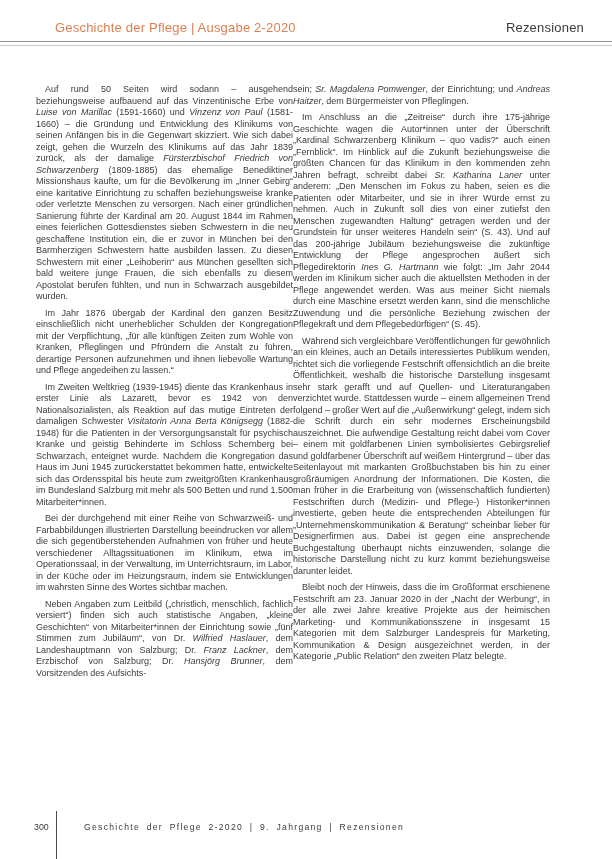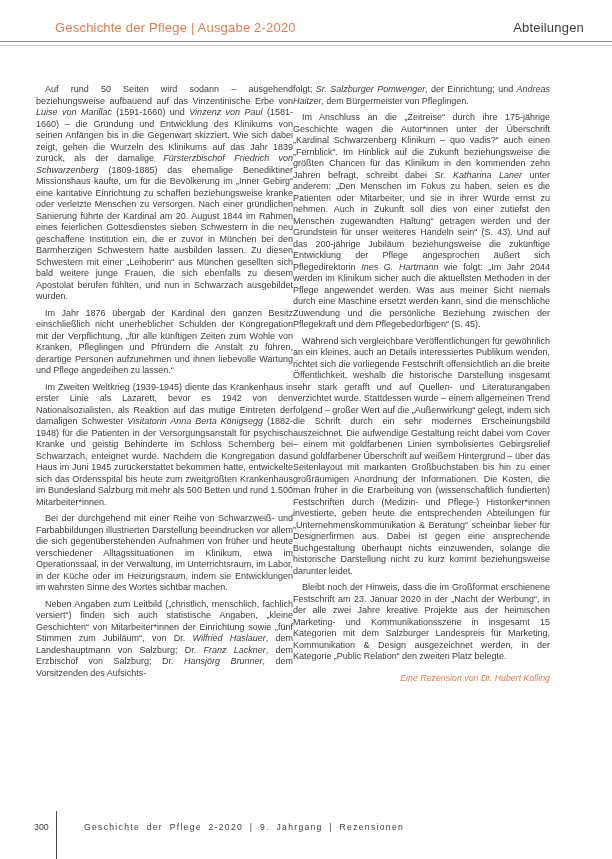--- a/index.html
+++ b/index.html
@@ -59,36 +59,35 @@
     position:absolute;left:72px;top:822px;
     font-size:8.6px;color:#3b3b3a;
     letter-spacing:1.3px;word-spacing:3px;margin-left:12px;
   }
 </style>
 </head>
 <body>
 
 <div class="hdr">
   <span class="journal">Geschichte der Pflege | Ausgabe 2-2020</span>
-  <span class="section">Abteilungen</span>
+  <span class="section">Rezensionen</span>
 </div>
 <div class="rule"></div>
 
 <div class="cols">
   <div class="col" id="col-left">
       <p class="para"><span>Auf rund 50 Seiten wird sodann – ausgehend beziehungsweise aufbauend auf das Vinzentinische Erbe von </span><span class="it">Luise von Marillac</span><span> (1591-1660) und </span><span class="it">Vinzenz von Paul</span><span> (1581-1660) – die Gründung und Entwicklung des Klinikums von seinen Anfängen bis in die Gegenwart skizziert. Wie sich dabei zeigt, gehen die Wurzeln des Klinikums auf das Jahr 1839 zurück, als der damalige </span><span class="it">Fürsterzbischof Friedrich von Schwarzenberg</span><span> (1809-1885) das ehemalige Benediktiner Missionshaus kaufte, um für die Bevölkerung im „Inner Gebirg“ eine karitative Einrichtung zu schaffen beziehungsweise kranke oder verletzte Menschen zu versorgen. Nach einer gründlichen Sanierung führte der Kardinal am 20. August 1844 im Rahmen eines feierlichen Gottesdienstes sieben Schwestern in die neu geschaffene Institution ein, die er zuvor in München bei den Barmherzigen Schwestern hatte ausbilden lassen. Zu diesen Schwestern mit einer „Leihoberin“ aus München gesellten sich bald weitere junge Frauen, die sich ebenfalls zu diesem Apostolat berufen fühlten, und nun in Schwarzach ausgebildet wurden.</span></p>
       <p class="para"><span>Im Jahr 1876 übergab der Kardinal den ganzen Besitz einschließlich nicht unerheblicher Schulden der Kongregation mit der Verpflichtung, „für alle künftigen Zeiten zum Wohle von Kranken, Pfleglingen und Pfründern die Anstalt zu führen, derartige Personen aufzunehmen und ihnen liebevolle Wartung und Pflege angedeihen zu lassen.“</span></p>
       <p class="para"><span>Im Zweiten Weltkrieg (1939-1945) diente das Krankenhaus in erster Linie als Lazarett, bevor es 1942 von den Nationalsozialisten, als Reaktion auf das mutige Eintreten der damaligen Schwester </span><span class="it">Visitatorin Anna Berta Königsegg</span><span> (1882-1948) für die Patienten in der Versorgungsanstalt für psychisch Kranke und geistig Behinderte im Schloss Schernberg bei Schwarzach, enteignet wurde. Nachdem die Kongregation das Haus im Juni 1945 zurückerstattet bekommen hatte, entwickelte sich das Ordensspital bis heute zum zweitgrößten Krankenhaus im Bundesland Salzburg mit mehr als 500 Betten und rund 1.500 Mitarbeiter*innen.</span></p>
       <p class="para"><span>Bei der durchgehend mit einer Reihe von Schwarzweiß- und Farbabbildungen illustrierten Darstellung beeindrucken vor allem die sich gegenüberstehenden Aufnahmen von früher und heute verschiedener Alltagssituationen im Klinikum, etwa im Operationssaal, in der Verwaltung, im Unterrichtsraum, im Labor, in der Küche oder im Heizungsraum, indem sie Entwicklungen im wahrsten Sinne des Wortes sichtbar machen.</span></p>
       <p class="para"><span>Neben Angaben zum Leitbild („christlich, menschlich, fachlich versiert“) finden sich auch statistische Angaben, „kleine Geschichten“ von Mitarbeiter*innen der Einrichtung sowie „fünf Stimmen zum Jubiläum“, von Dr. </span><span class="it">Wilfried Haslauer</span><span>, dem Landeshauptmann von Salzburg; Dr. </span><span class="it">Franz Lackner</span><span>, dem Erzbischof von Salzburg; Dr. </span><span class="it">Hansjörg Brunner</span><span>, dem Vorsitzenden des Aufsichts-</span></p>
     </div>
   <div class="col" id="col-right">
-  <p class="para no-indent"><span>folgt; </span><span class="it">Sr. Salzburger Pomwenger</span><span>, der Einrichtung; und </span><span class="it">Andreas Haitzer</span><span>, dem Bürgermeister von Pfleglingen.</span></p>
+  <p class="para no-indent"><span>sein; </span><span class="it">Sr. Magdalena Pomwenger</span><span>, der Einrichtung; und </span><span class="it">Andreas Haitzer</span><span>, dem Bürgermeister von Pfleglingen.</span></p>
       <p class="para"><span>Im Anschluss an die „Zeitreise“ durch ihre 175-jährige Geschichte wagen die Autor*innen unter der Überschrift „Kardinal Schwarzenberg Klinikum – quo vadis?“ auch einen „Fernblick“. Im Hinblick auf die Zukunft beziehungsweise die größten Chancen für das Klinikum in den kommenden zehn Jahren befragt, schreibt dabei </span><span class="it">Sr. Katharina Laner</span><span> unter anderem: „Den Menschen im Fokus zu haben, seien es die Patienten oder Mitarbeiter, und sie in ihrer Würde ernst zu nehmen. Auch in Zukunft soll dies von einer zutiefst den Menschen zugewandten Haltung“ getragen werden und der Grundstein für unser weiteres Handeln sein“ (S. 43). Und auf das 200-jährige Jubiläum beziehungsweise die zukünftige Entwicklung der Pflege angesprochen äußert sich Pflegedirektorin </span><span class="it">Ines G. Hartmann</span><span> wie folgt: „Im Jahr 2044 werden im Klinikum sicher auch die aktuellsten Methoden in der Pflege angewendet werden. Was aus meiner Sicht niemals durch eine Maschine ersetzt werden kann, sind die menschliche Zuwendung und die persönliche Beziehung zwischen der Pflegekraft und dem Pflegebedürftigen“ (S. 45).</span></p>
       <p class="para"><span>Während sich vergleichbare Veröffentlichungen für gewöhnlich an ein kleines, auch an Details interessiertes Publikum wenden, richtet sich die vorliegende Festschrift offensichtlich an die breite Öffentlichkeit, weshalb die historische Darstellung insgesamt sehr stark gerafft und auf Quellen- und Literaturangaben verzichtet wurde. Stattdessen wurde – einem allgemeinen Trend folgend – großer Wert auf die „Außenwirkung“ gelegt, indem sich die Schrift durch ein sehr modernes Erscheinungsbild auszeichnet. Die aufwendige Gestaltung reicht dabei vom Cover – einem mit goldfarbenen Linien symbolisiertes Gebirgsrelief und goldfarbener Überschrift auf weißem Hintergrund – über das Seitenlayout mit markanten Großbuchstaben bis hin zu einer großräumigen Anordnung der Informationen. Die Kosten, die man früher in die Erarbeitung von (wissenschaftlich fundierten) Festschriften durch (Medizin- und Pflege-) Historiker*innen investierte, geben heute die entsprechenden Abteilungen für „Unternehmenskommunikation &amp; Beratung“ scheinbar lieber für Designerfirmen aus. Dabei ist gegen eine ansprechende Buchgestaltung überhaupt nichts einzuwenden, solange die historische Darstellung nicht zu kurz kommt beziehungsweise darunter leidet.</span></p>
       <p class="para"><span>Bleibt noch der Hinweis, dass die im Großformat erschienene Festschrift am 23. Januar 2020 in der „Nacht der Werbung“, in der alle zwei Jahre kreative Projekte aus der heimischen Marketing- und Kommunikationsszene in insgesamt 15 Kategorien mit dem Salzburger Landespreis für Marketing, Kommunikation &amp; Design ausgezeichnet werden, in der Kategorie „Public Relation“ den zweiten Platz belegte.</span></p>
-      <div class="signature">Eine Rezension von Dr. Hubert Kolling</div>
     </div>
 </div>
 
 <div class="foot-page">300</div>
 <div class="foot-vline"></div>
 <div class="foot-text">Geschichte der Pflege 2-2020 | 9. Jahrgang | Rezensionen</div>
 
 </body></html>

